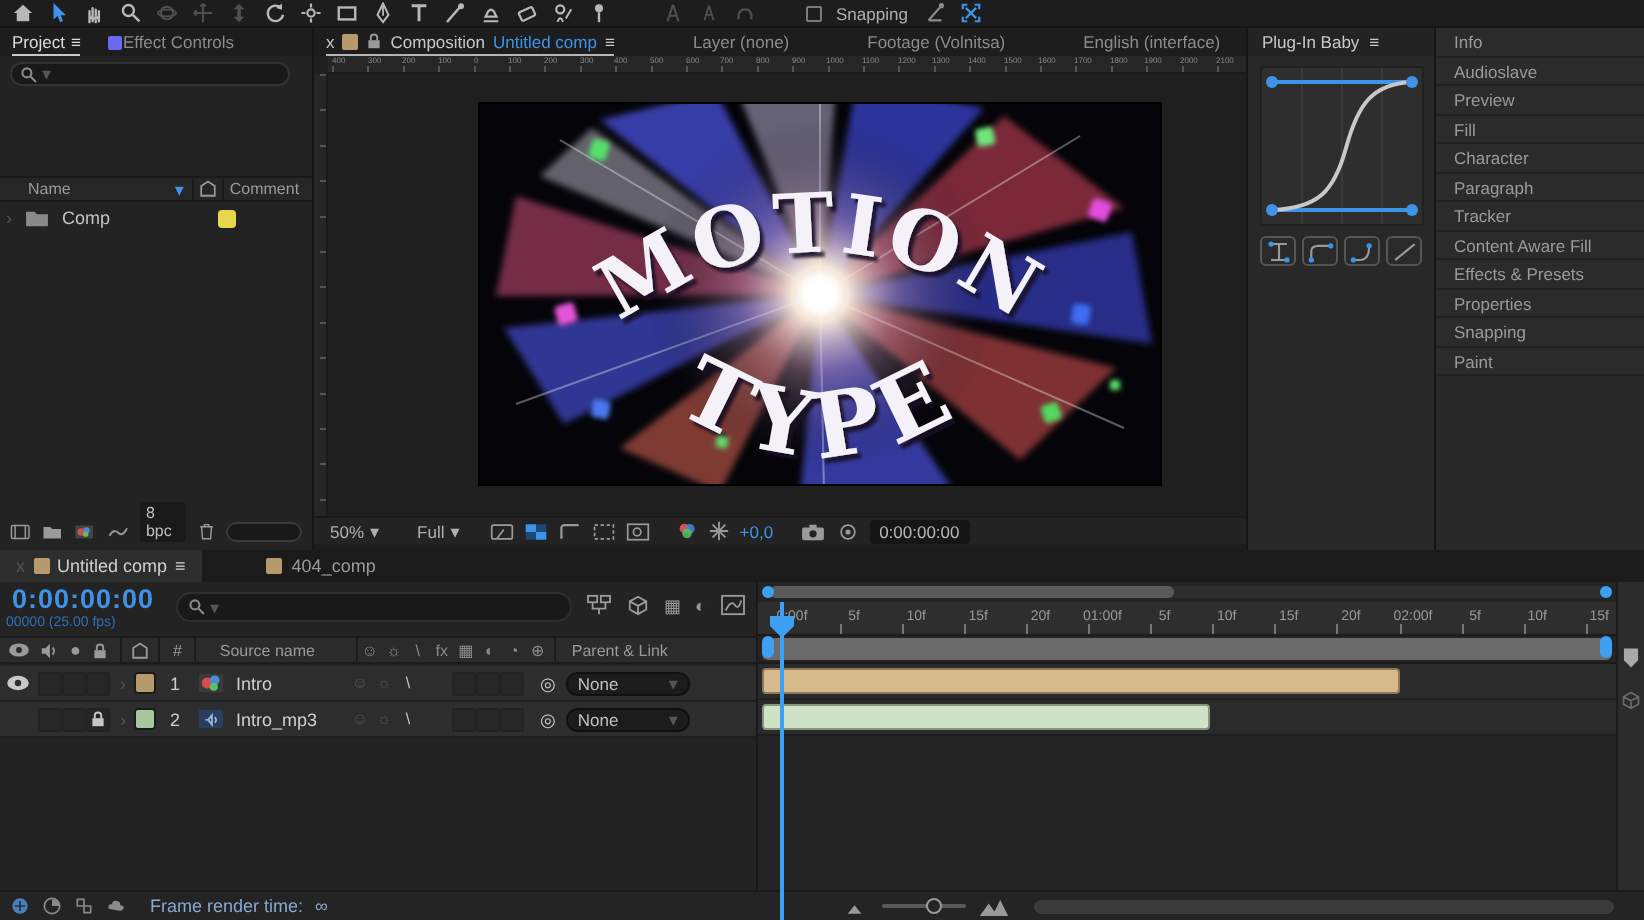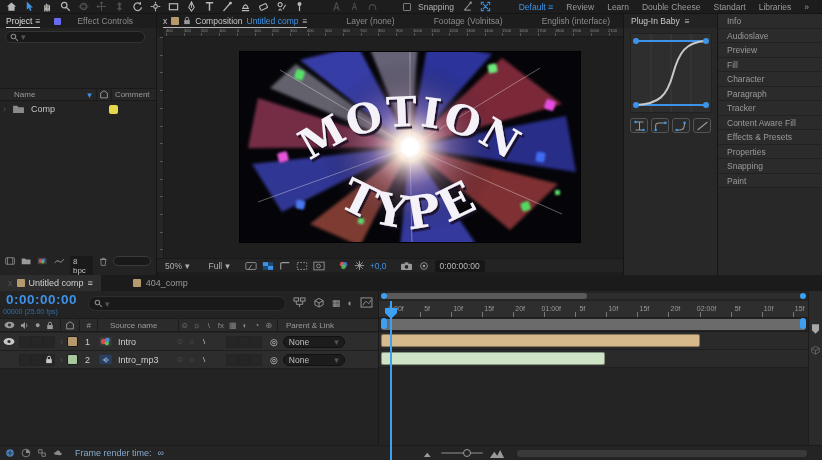--- a/index.html
+++ b/index.html
@@ -21,29 +21,29 @@
 
   
   .left-panel  { position:absolute; left:0; top:14px; width:157px; height:261px; background:#232323; border-right:1px solid #151515; }
   .viewer      { position:absolute; left:157px; top:14px; width:466px; height:261px; background:#1f1f1f; }
   .plugin      { position:absolute; left:623px; top:14px; width:94px; height:261px; background:#282828; border-left:1px solid #151515; }
   .sidebar     { position:absolute; left:717px; top:14px; width:105px; height:261px; background:#282828; border-left:1px solid #151515; }
 
   
   .lp-tabs { height:14px; background:#1d1d1d; display:flex; align-items:center; gap:4px; padding:0 6px; font-size:8.5px; }
   .lp-tab-active { color:#dcdcdc; border-bottom:1px solid #c8c8c8; display:flex; gap:3px; align-items:center; height:100%; }
-  .lp-tab { color:#8c8c8c; display:flex; gap:16px; align-items:center; margin-left:10px; }
+  .lp-tab { color:#8c8c8c; display:flex; gap:0; align-items:center; margin-left:10px; }
   .sq-blue { width:7px; height:7px; background:#6a6af0; border-radius:1px; }
   .search-row { padding:3px 5px 2px 5px; }
   .search-pill { width:140px; height:12px; background:#191919; border:1px solid #333; border-radius:7px; display:flex; align-items:center; padding:0 4px; gap:2px; }
   .cols-row { height:13px; background:#262626; border-top:1px solid #1a1a1a; border-bottom:1px solid #1a1a1a; display:flex; align-items:center; font-size:8px; color:#9a9a9a;margin-top:43px; }
   .col-sep { width:1px; height:100%; background:#1a1a1a; }
   .item-row { height:16px; display:flex; align-items:center; font-size:9px; color:#c4c4c4; }
   .swatch { width:9px; height:9px; border-radius:2px; }
-  .lp-bottom { position:absolute; left:0; bottom:4px; width:100%; height:15px; display:flex; align-items:flex-start; gap:6px; padding:0 5px; }
+  .lp-bottom { position:absolute; left:0; bottom:4px; width:100%; height:15px; display:flex; align-items:flex-end; gap:6px; padding:0 5px; }
   .bpc { font-size:8px; color:#c0c0c0; background:#1a1a1a; padding:1px 3px; border-radius:2px; }
   .lp-pill { width:44px; height:10px; border:1px solid #3a3a3a; background:#191919; border-radius:5px; }
 
   
   .v-tabs { height:14px; background:#1d1d1d; display:flex; align-items:center; gap:5px; padding:0 6px; font-size:8.5px; color:#8c8c8c; }
   .v-tab-active { display:flex; align-items:center; gap:4px; color:#c8c8c8; border-bottom:1px solid #b5b5b5; height:100%; }
   .v-tab-active .comp-name { color:#3d93e8; }
   .v-other { margin-left:34px; }
   .sq-tan { width:8px; height:8px; background:#b69a6e; border-radius:1px; }
   .ruler-top { position:absolute; left:7px; top:14px; right:0; height:9px; background:#262626; border-bottom:1px solid #1a1a1a;
@@ -235,29 +235,20 @@
           <path d="M2.5 10 L9.5 2 M2.5 10 L9.5 10" stroke="#8a8a8a" stroke-width="1.2" fill="none"></path>
           <circle cx="9.5" cy="2" r="1.4" fill="#8a8a8a"></circle>
         </svg>
       </span>
     <span class="tool">
         <svg width="11" height="11" viewBox="0 0 12 12">
           <path d="M1.5 4 V1.5 H4 M8 1.5 H10.5 V4 M10.5 8 V10.5 H8 M4 10.5 H1.5 V8 M3.2 3.2 L8.8 8.8 M8.8 3.2 L3.2 8.8" stroke="#3d93e8" stroke-width="1.2" fill="none"></path>
         </svg>
       </span>
 
-    <div class="ws">
-      <span class="wsi active"><span>Default</span> <span class="menu-glyph">≡</span></span>
-      <span class="wsi">Review</span>
-      <span class="wsi">Learn</span>
-      <span class="wsi">Double Cheese</span>
-      <span class="wsi">Standart</span>
-      <span class="wsi">Libraries</span>
-      <span class="wsi">»</span>
-    </div>
   </div>
 
   <div class="left-panel">
     <div class="lp-tabs">
       <span class="lp-tab-active">
           <span>Project</span>
           <span>≡</span>
         </span>
       <span class="lp-tab">
           <span class="sq-blue"></span>

